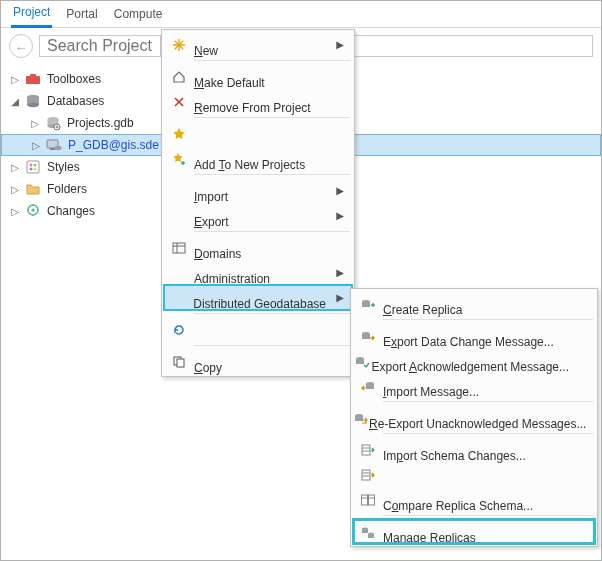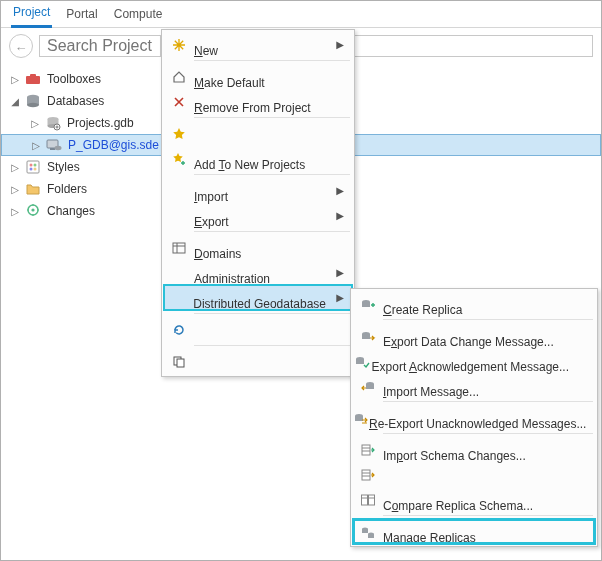--- a/index.html
+++ b/index.html
@@ -245,20 +245,21 @@
     </div>
     <div class="msep"></div>
 
     <div class="mitem">
       <span class="mgutter">
         <svg width="16" height="16">
             <rect x="3" y="3" width="7" height="8" fill="#fff" stroke="#555"></rect>
             <rect x="6" y="5" width="7" height="8" fill="#fff" stroke="#555"></rect>
           </svg>
       </span>
+      <span class="mlabel"><span class="underline-char">C</span>opy</span>
     </div>
   </div>
 
   <div class="menu" style="left:349px;top:287px;width:242px;">
 
     <div class="mitem">
       <span class="mgutter">
         <svg width="16" height="16">
             <ellipse cx="6" cy="6" rx="4" ry="2" fill="#9aa0a6"></ellipse>
             <rect x="2" y="6" width="8" height="5" fill="#9aa0a6"></rect>

